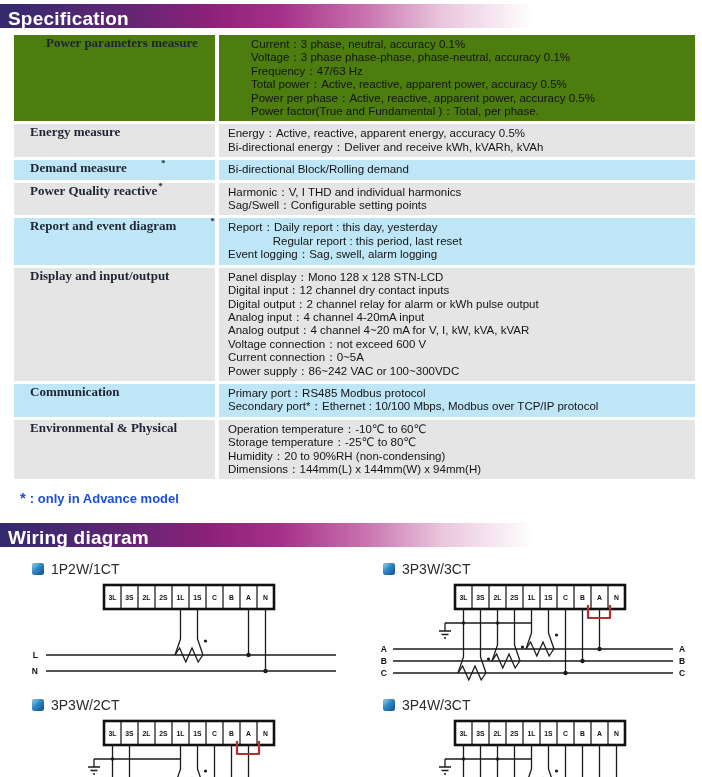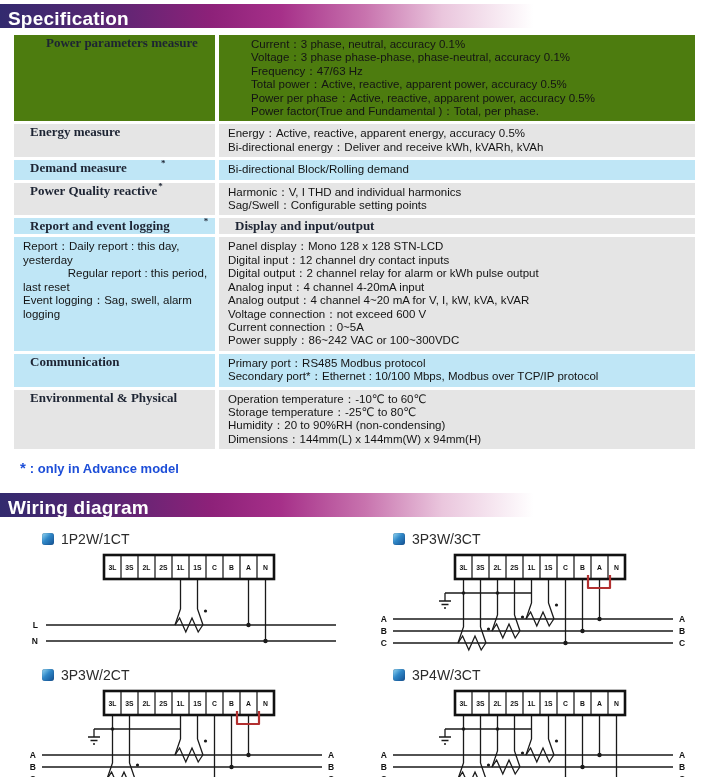--- a/index.html
+++ b/index.html
@@ -13,21 +13,21 @@
   .label sup{font-size:9px;margin-left:1px;transform:translateY(-2px);}
   .value{white-space:pre-wrap;font-size:11.5px;line-height:13.4px;color:#141414;padding:3px 6px 3px 9px;}
   .blue1{background:#4d7c0f;padding-left:32px;}
   .blue2{background:#bfe6f6;gap:33px;}
   .lav{background:#e5e5e5;}
   .footnote{margin:10px 0 0 20px;font-weight:bold;font-size:13px;color:#1d4ed8;}
   .fn-star{font-size:15px;margin-right:4px;}
   .band2{margin-top:17px;}
   .diagrams{display:grid;grid-template-columns:351px 351px;margin-top:8px;}
   .diagram{padding:2px 0 0 0;}
-  .dg-title{display:flex;align-items:center;gap:7px;margin:4px 0 0 42px;font-size:14px;color:#2b2b2b;}
+  .dg-title{display:flex;align-items:center;gap:7px;margin:4px 0 0 32px;font-size:14px;color:#2b2b2b;}
   .bullet{width:12px;height:12px;border-radius:3px;display:inline-block;
           background:linear-gradient(135deg,#9adcf5 0%,#2f87c7 45%,#134f90 100%);
           box-shadow:inset 0 0 1px #0b3a6e;}
   .wsvg{display:block;margin-left:6px;}
   .tlabel{font-size:6.8px;font-weight:bold;fill:#111;}
   .plabel{font-size:8.5px;font-weight:bold;fill:#111;}
 </style>
 </head>
 <body>
 
@@ -59,31 +59,31 @@
   <div class="cell value blue2">Bi-directional Block/Rolling demand</div>
 
   <div class="cell label lav">
       <span>Power Quality reactive</span>
       <sup>*</sup>
     </div>
   <div class="cell value lav">Harmonic：V, I THD and individual harmonics
 Sag/Swell：Configurable setting points</div>
 
   <div class="cell label blue2">
-      <span>Report and event logging</span>
+      <span>Report and event diagram</span>
       <sup>*</sup>
     </div>
-  <div class="cell label lav">
-      <span>Display and input/output</span>
-      <sup></sup>
-    </div>
-
   <div class="cell value blue2">Report：Daily report : this day, yesterday
               Regular report : this period, last reset
 Event logging：Sag, swell, alarm logging</div>
+
+  <div class="cell label lav">
+      <span>Display and input/output</span>
+      <sup></sup>
+    </div>
   <div class="cell value lav">Panel display：Mono 128 x 128 STN-LCD
 Digital input：12 channel dry contact inputs
 Digital output：2 channel relay for alarm or kWh pulse output
 Analog input：4 channel 4-20mA input
 Analog output：4 channel 4~20 mA for V, I, kW, kVA, kVAR
 Voltage connection：not exceed 600 V
 Current connection：0~5A
 Power supply：86~242 VAC or 100~300VDC</div>
 
   <div class="cell label blue2">

